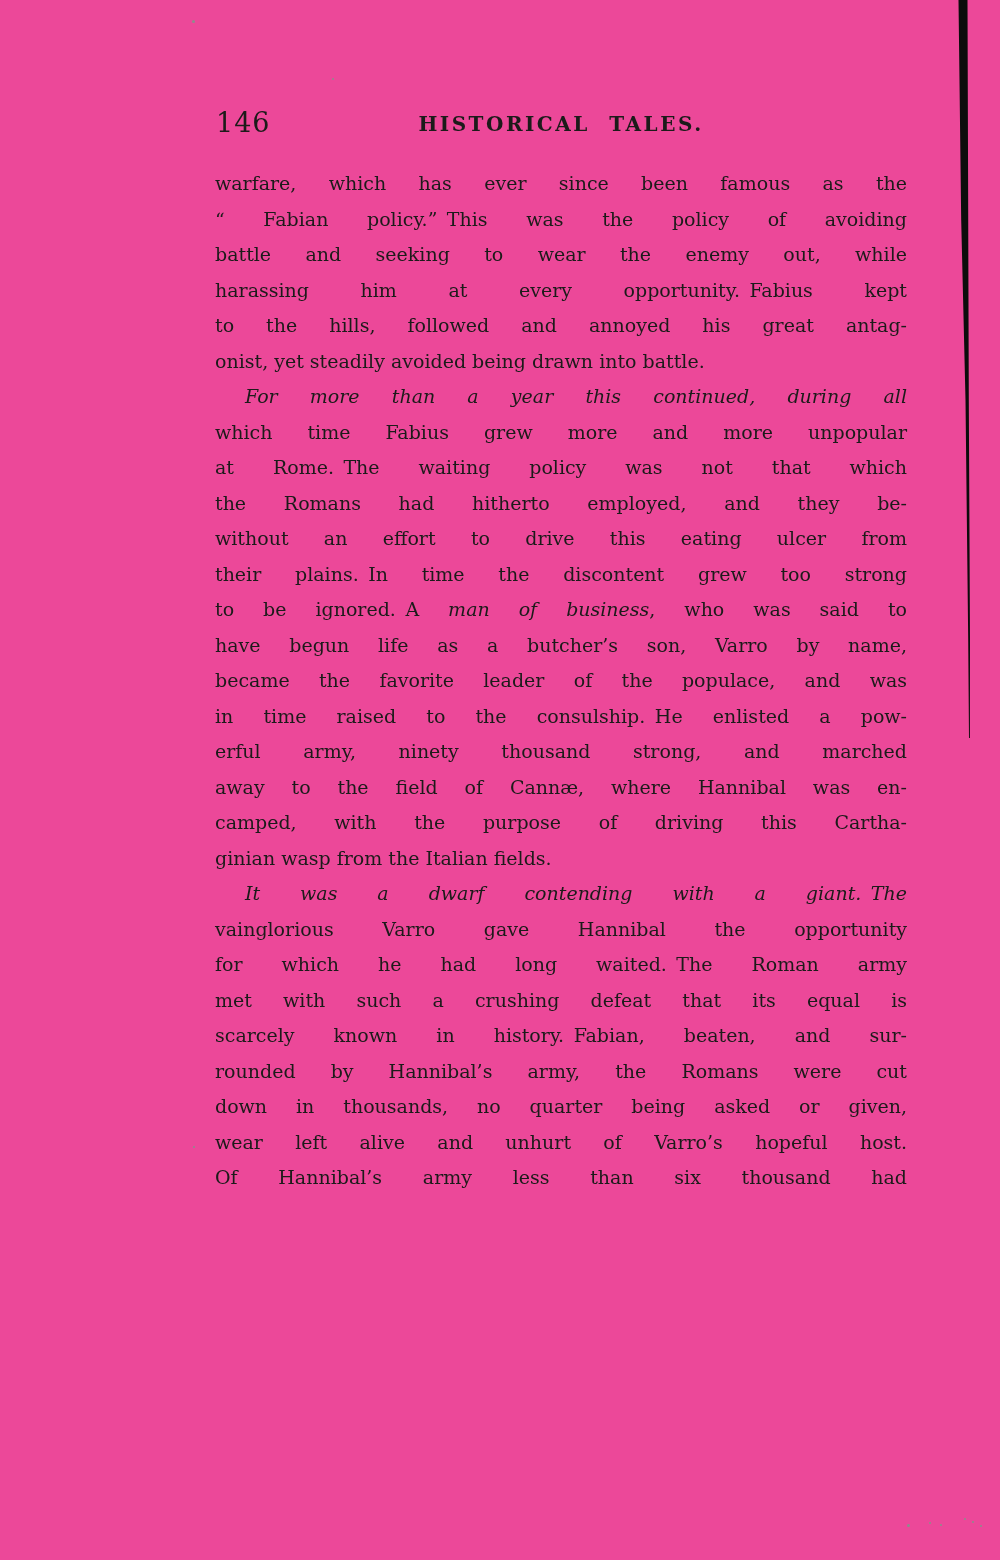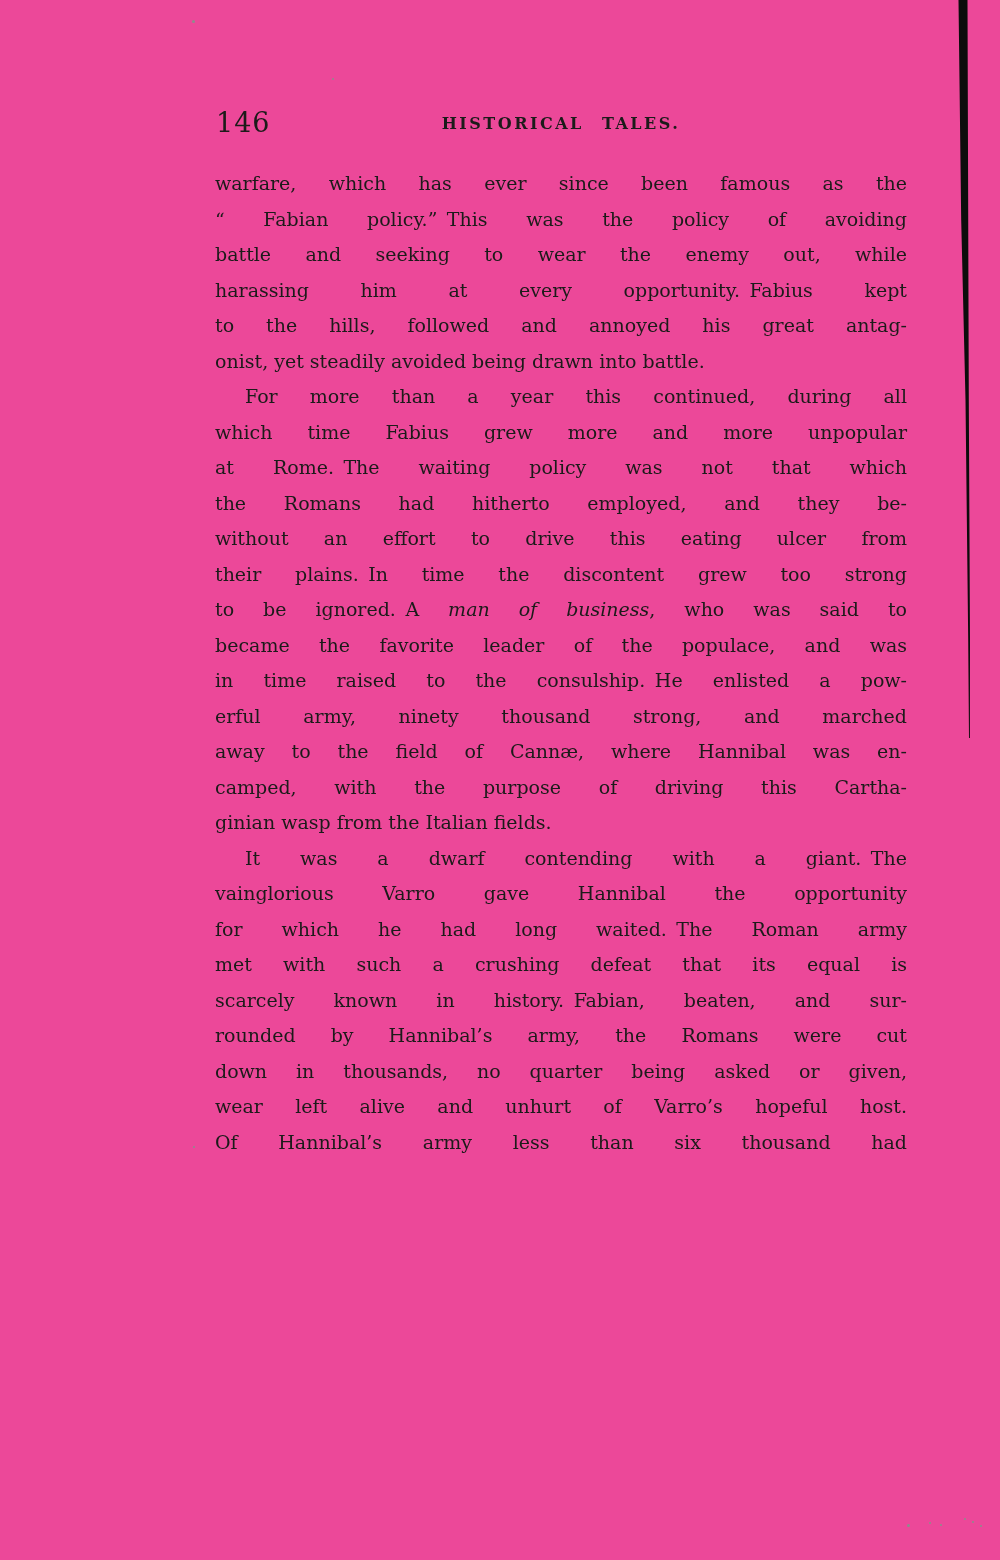--- a/index.html
+++ b/index.html
@@ -27,21 +27,21 @@
   .page-number {
     position: absolute;
     left: 1px;
     top: 0;
     font-size: 27px;
     line-height: 34px;
     letter-spacing: 1px;
   }
   .header-title {
     text-align: center;
-    font-size: 16px;
+    font-size: 20px;
     line-height: 36px;
     font-weight: bold;
     letter-spacing: 2.5px;
     word-spacing: 10px;
   }
   
   .text-block {
     position: absolute;
     top: 166px;
     left: 215px;
@@ -52,20 +52,21 @@
     line-height: 35.5px;
     text-align: justify;
     text-align-last: left;
     white-space: normal;
   }
   .line.j {
     text-align-last: justify;
   }
   .line.indent {
     text-indent: 30px;
+    font-style: italic;
   }
   .line i {
     font-style: italic;
   }
   
   .edge-bar {
     position: absolute;
     top: 0;
     left: 955px;
     width: 20px;
@@ -100,20 +101,21 @@
         <div class="line"><span>onist, yet steadily avoided being drawn into battle.</span></div>
       </div>
       <div class="paragraph">
         <div class="line j indent"><span>For more than a year this continued, during all</span></div>
         <div class="line j"><span>which time Fabius grew more and more unpopular</span></div>
         <div class="line j"><span>at Rome. The waiting policy was not that which</span></div>
         <div class="line j"><span>the Romans had hitherto employed, and they be-</span></div>
         <div class="line j"><span>without an effort to drive this eating ulcer from</span></div>
         <div class="line j"><span>their plains. In time the discontent grew too strong</span></div>
         <div class="line j"><span>to be ignored. A </span><i>man of business</i><span>, who was said to</span></div>
+        <div class="line j"><span>have begun life as a butcher’s son, Varro by name,</span></div>
         <div class="line j"><span>became the favorite leader of the populace, and was</span></div>
         <div class="line j"><span>in time raised to the consulship. He enlisted a pow-</span></div>
         <div class="line j"><span>erful army, ninety thousand strong, and marched</span></div>
         <div class="line j"><span>away to the field of Cannæ, where Hannibal was en-</span></div>
         <div class="line j"><span>camped, with the purpose of driving this Cartha-</span></div>
         <div class="line"><span>ginian wasp from the Italian fields.</span></div>
       </div>
       <div class="paragraph">
         <div class="line j indent"><span>It was a dwarf contending with a giant. The</span></div>
         <div class="line j"><span>vainglorious Varro gave Hannibal the opportunity</span></div>

